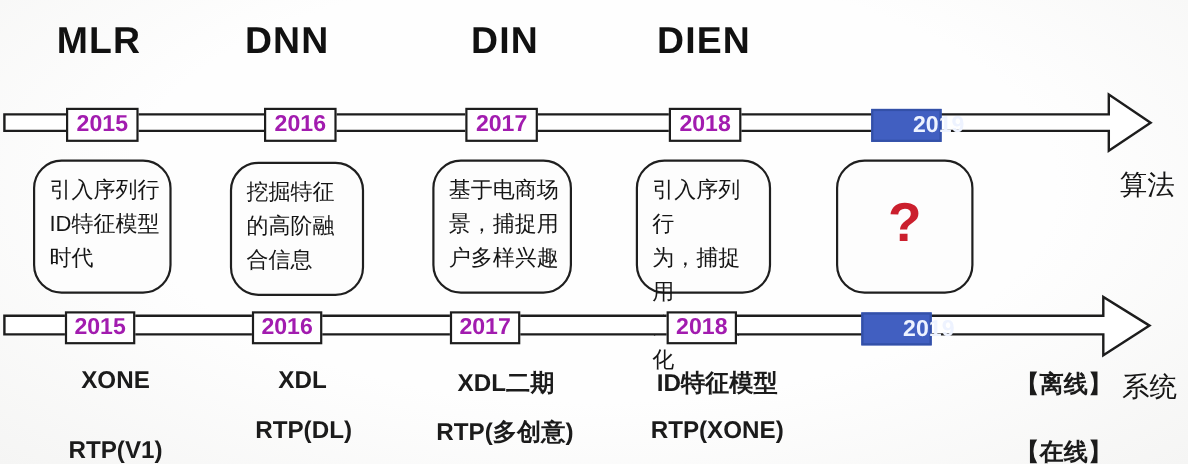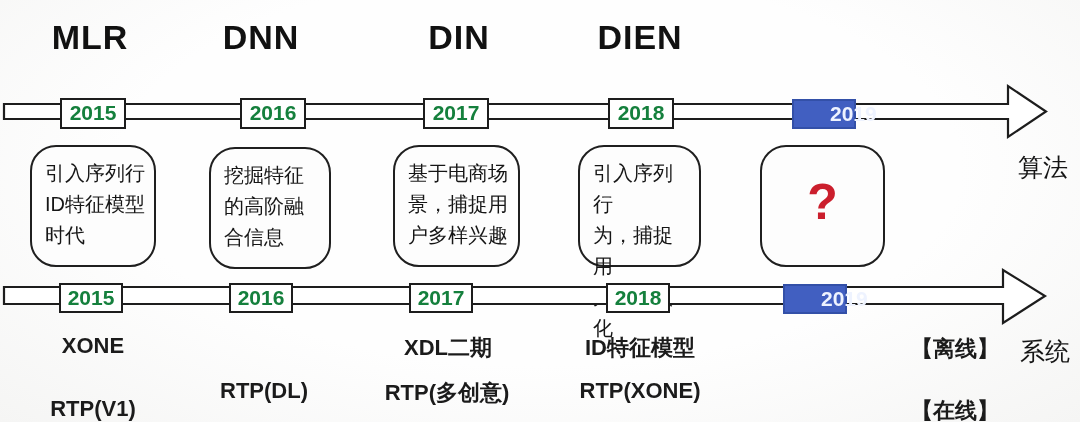--- a/index.html
+++ b/index.html
@@ -30,21 +30,21 @@
 
   .year-box {
     position: absolute;
     box-sizing: border-box;
     background: #ffffff;
     border: 2px solid #1d1d1d;
     text-align: center;
     font-size: 21px;
     font-weight: 600;
     line-height: 26px;
-    color: #15803d;
+    color: #a21caf;
   }
   .year-box.hl {
     background: #415fc1;
     border-color: #3350a8;
     color: #eef3ff;
     padding-left: 36px;
   }
 
   .desc-box {
     position: absolute;
@@ -79,20 +79,21 @@
     color: #151515;
     text-align: center;
   }
 
   .sys-label {
     font-size: 22px;
     font-weight: 600;
     color: #1b1b1b;
     text-align: center;
     white-space: nowrap;
+    margin-left: 12px;
   }
 </style>
 </head>
 <body>
 
 <div class="canvas">
 
   <div class="abs algo-label" style="left:40px; top:18px; width:100px;">MLR</div>
   <div class="abs algo-label" style="left:211px; top:18px; width:100px;">DNN</div>
   <div class="abs algo-label" style="left:409px; top:18px; width:100px;">DIN</div>
@@ -138,20 +139,21 @@
     <polygon points="4,287 1003,287 1003,270 1045,296 1003,323 1003,304 4,304" fill="#ffffff" stroke="#1d1d1d" stroke-width="2.2" stroke-linejoin="miter"></polygon>
   </svg>
 
   <div class="year-box" style="left:59px;  top:283px; width:64px; height:30px;">2015</div>
   <div class="year-box" style="left:229px; top:283px; width:64px; height:30px;">2016</div>
   <div class="year-box" style="left:409px; top:283px; width:64px; height:30px;">2017</div>
   <div class="year-box" style="left:606px; top:283px; width:64px; height:30px;">2018</div>
   <div class="year-box hl" style="left:783px; top:284px; width:64px; height:30px;">2019</div>
 
   <div class="abs sys-label" style="left:43px;  top:333px; width:100px;">XONE</div>
+  <div class="abs sys-label" style="left:213px; top:333px; width:100px;">XDL</div>
   <div class="abs sys-label" style="left:388px; top:333px; width:120px;">XDL二期</div>
   <div class="abs sys-label" style="left:580px; top:333px; width:120px;">ID特征模型</div>
   <div class="abs sys-label" style="left:895px; top:334px; width:120px;">【离线】</div>
 
   <div class="abs axis-label" style="left:1014px; top:335px; width:62px;">系统</div>
 
   <div class="abs sys-label" style="left:33px;  top:396px; width:120px;text-align:center;">RTP(V1)</div>
   <div class="abs sys-label" style="left:204px; top:378px; width:120px;">RTP(DL)</div>
   <div class="abs sys-label" style="left:377px; top:378px; width:140px;">RTP(多创意)</div>
   <div class="abs sys-label" style="left:570px; top:378px; width:140px;">RTP(XONE)</div>

